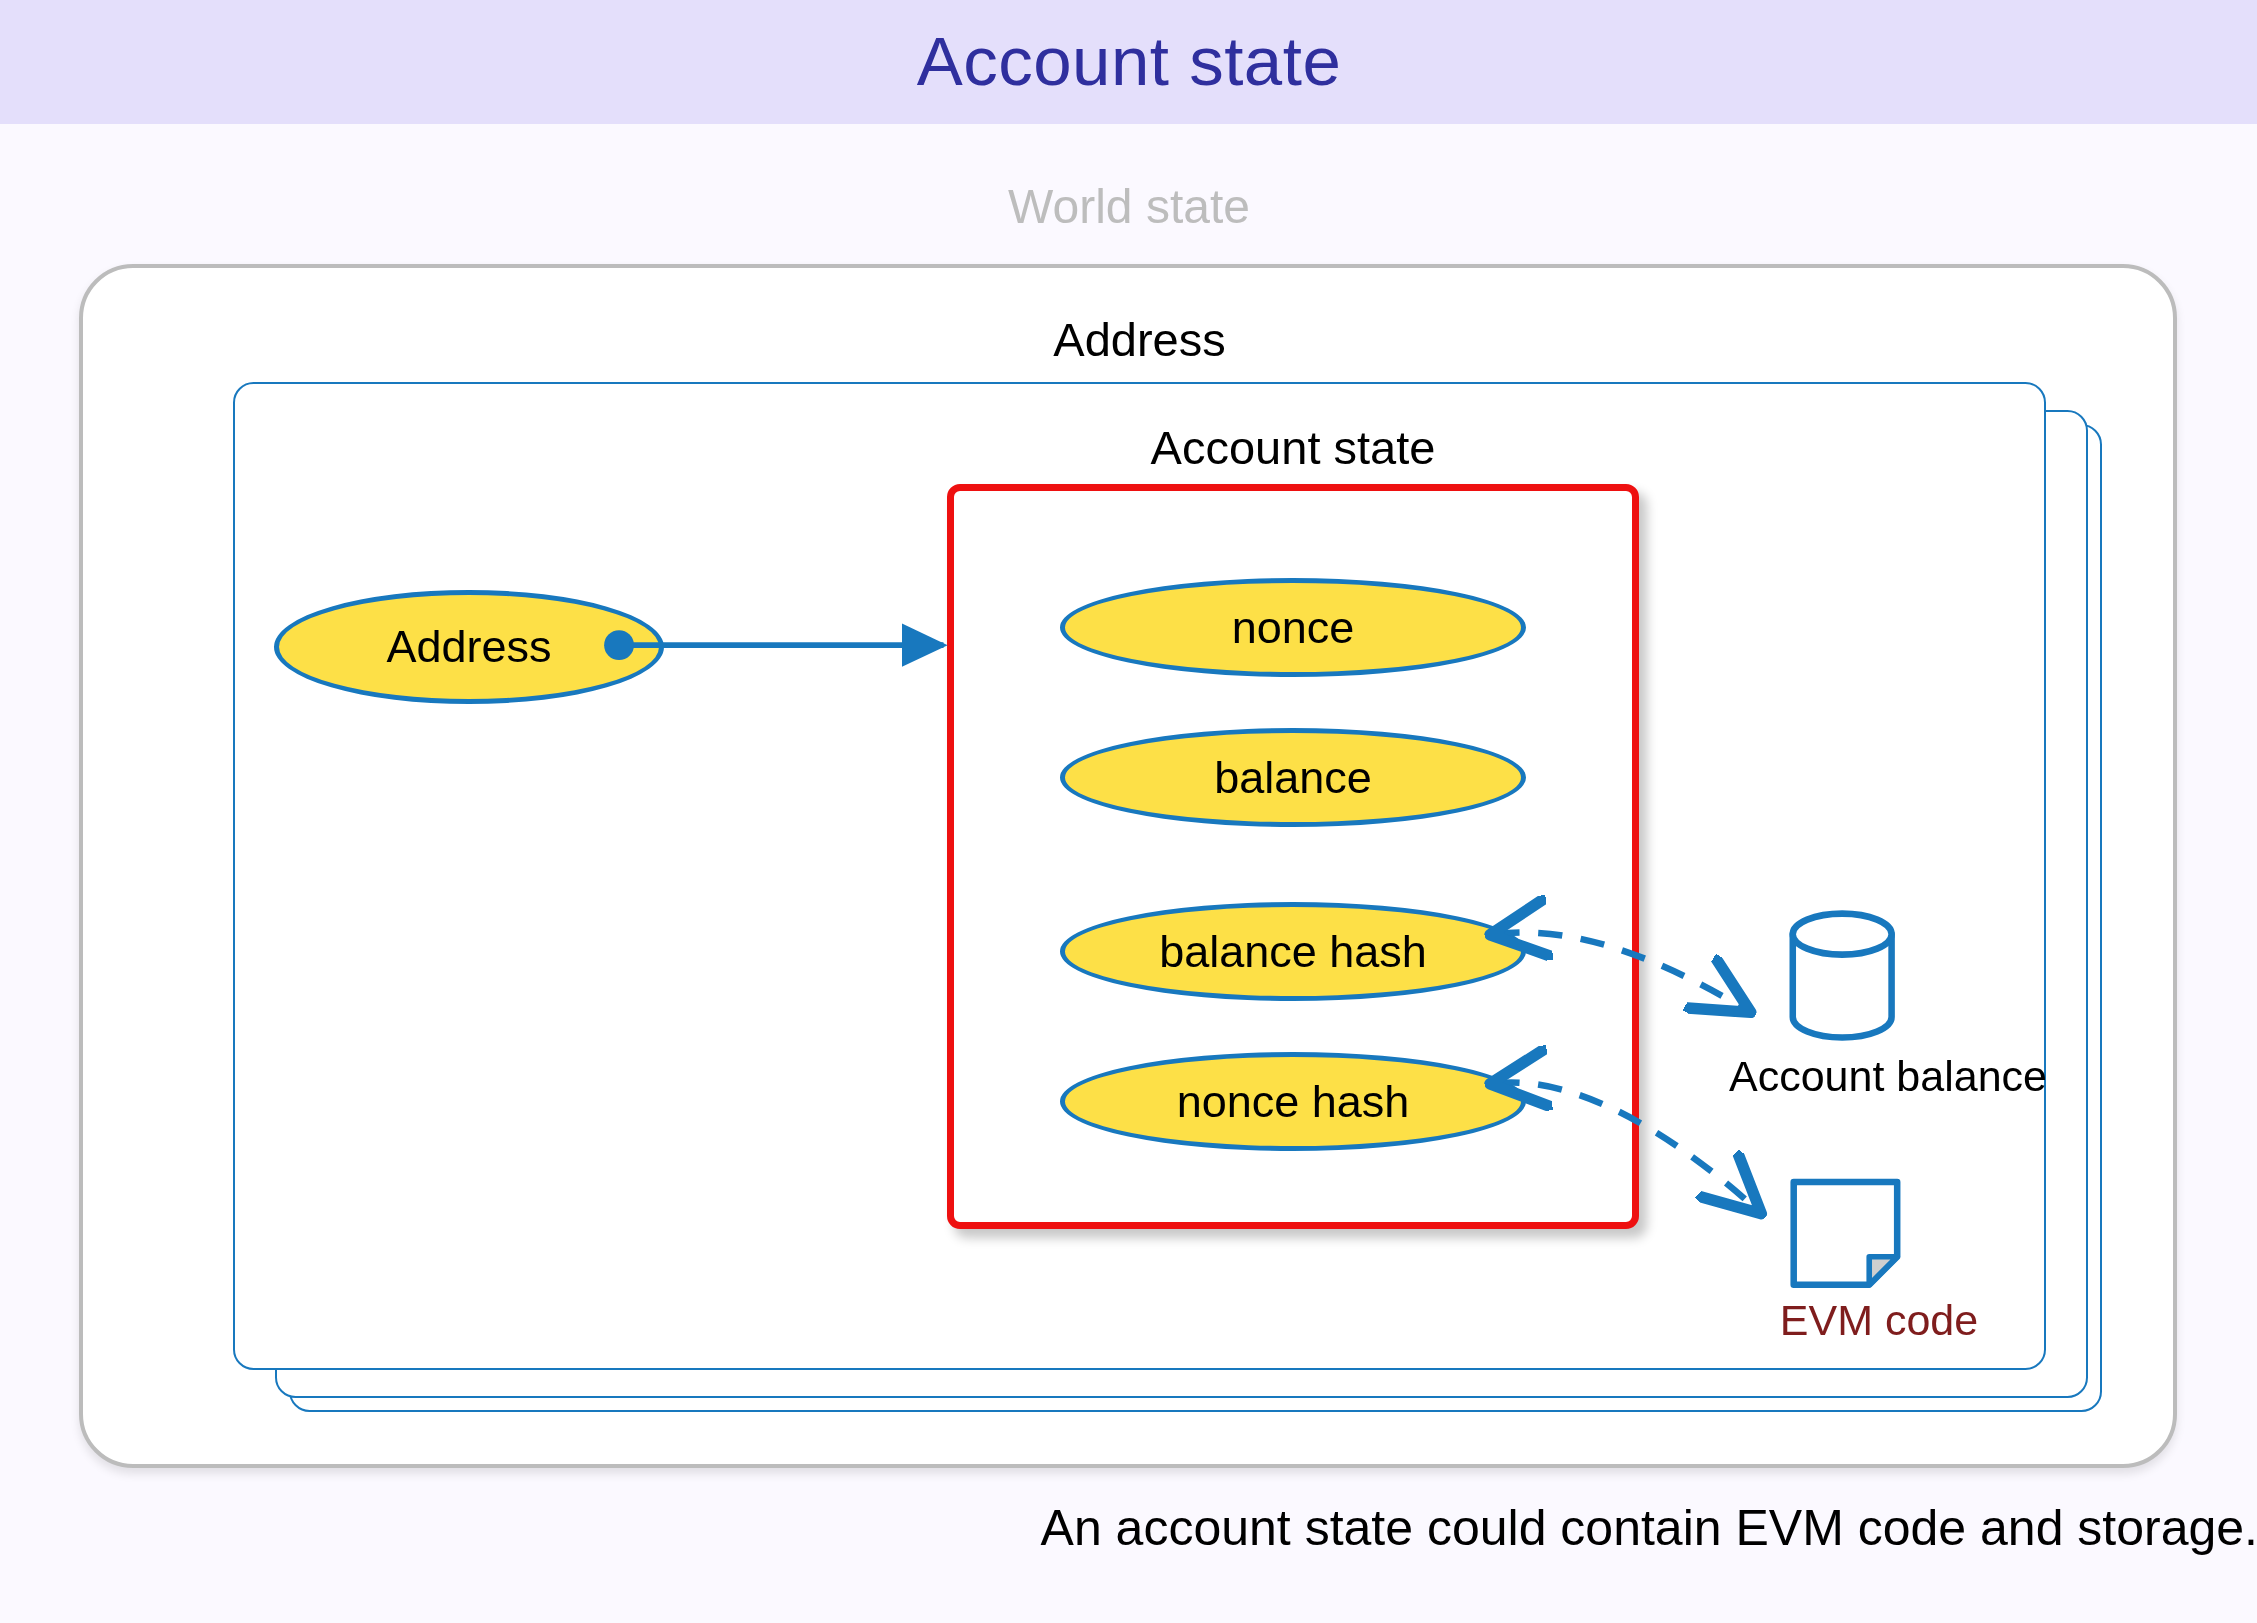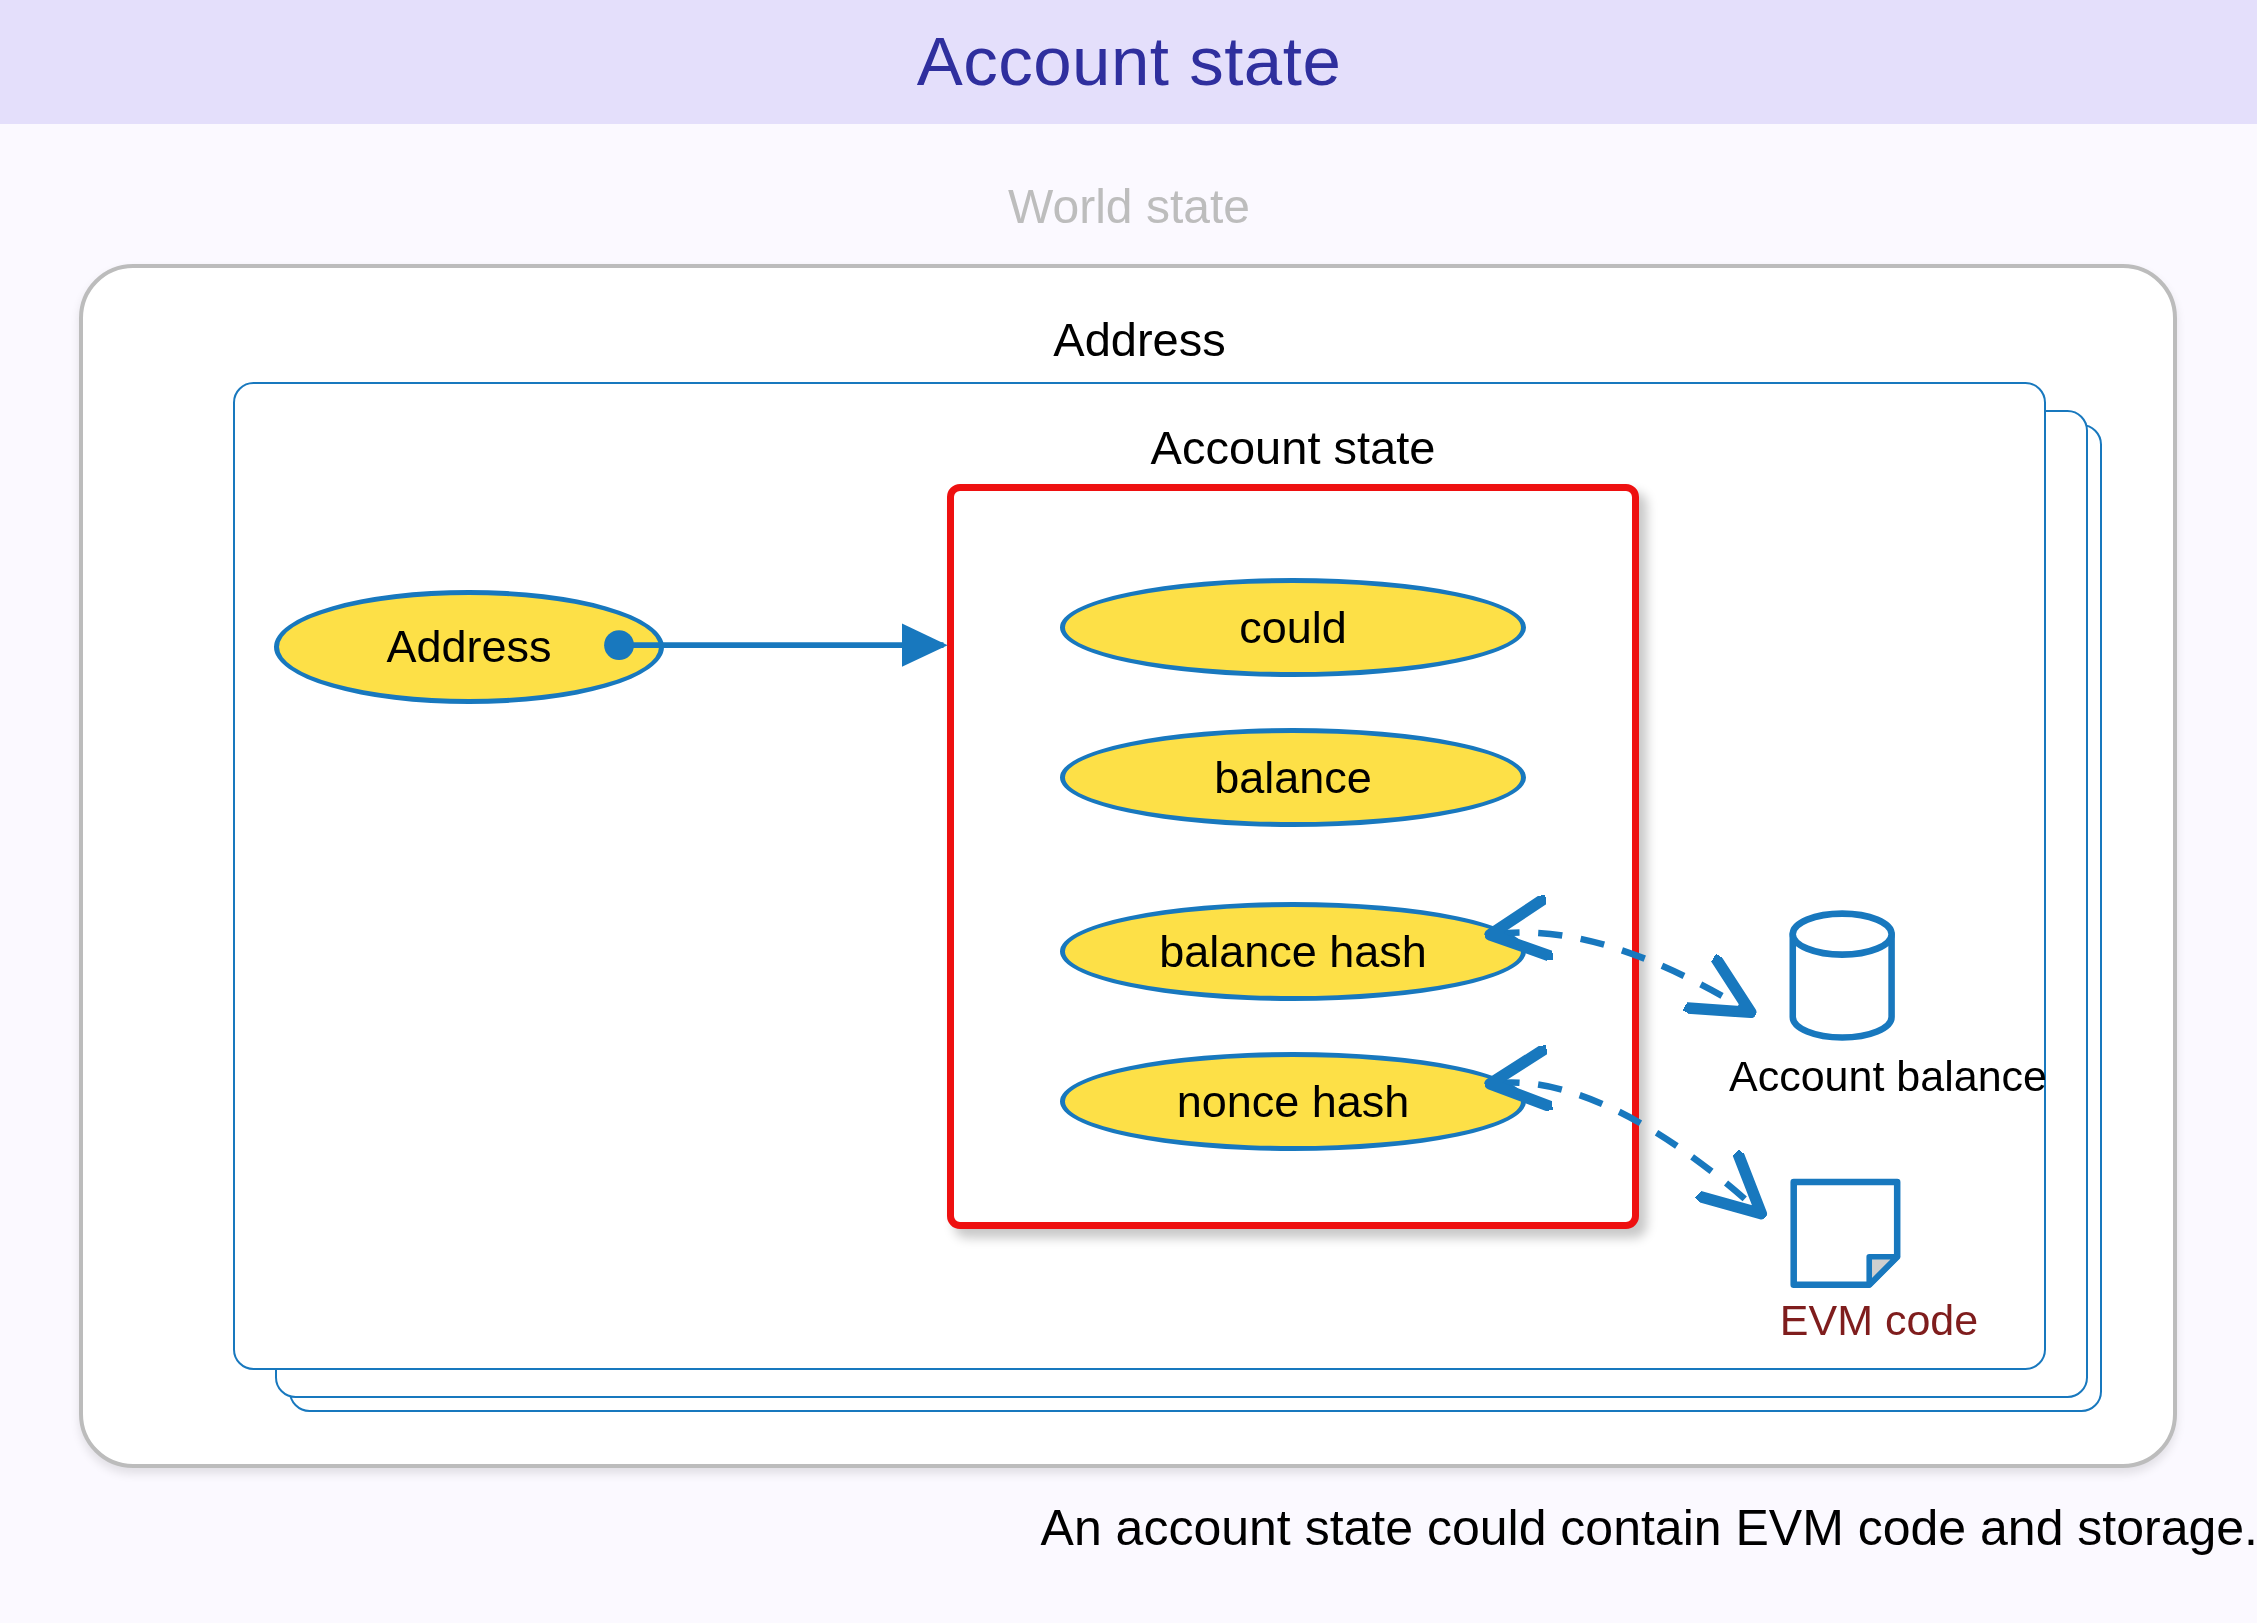--- a/index.html
+++ b/index.html
@@ -197,21 +197,21 @@
 
 <div id="account-card-back2" class="account-card"></div>
 <div id="account-card-back1" class="account-card"></div>
 <div id="account-card-front" class="account-card"></div>
 <div id="account-label">Address</div>
 
 <div id="account-state-label">Account state</div>
 <div id="account-state-box"></div>
 
 <div id="node-address" class="ellipse-node">Address</div>
-<div id="node-nonce" class="ellipse-node">could</div>
+<div id="node-nonce" class="ellipse-node">nonce</div>
 <div id="node-balance" class="ellipse-node">balance</div>
 <div id="node-storage-hash" class="ellipse-node">balance hash</div>
 <div id="node-code-hash" class="ellipse-node">nonce hash</div>
 
 <div id="account-storage-label">Account balance</div>
 <div id="evm-code-label">EVM code</div>
 
 <svg id="overlay" viewBox="0 0 2422 1742" xmlns="http://www.w3.org/2000/svg">
   <defs>
     <marker id="arrow-solid" viewBox="0 0 12 12" refX="10" refY="6" markerWidth="9" markerHeight="9" orient="auto-start-reverse">

